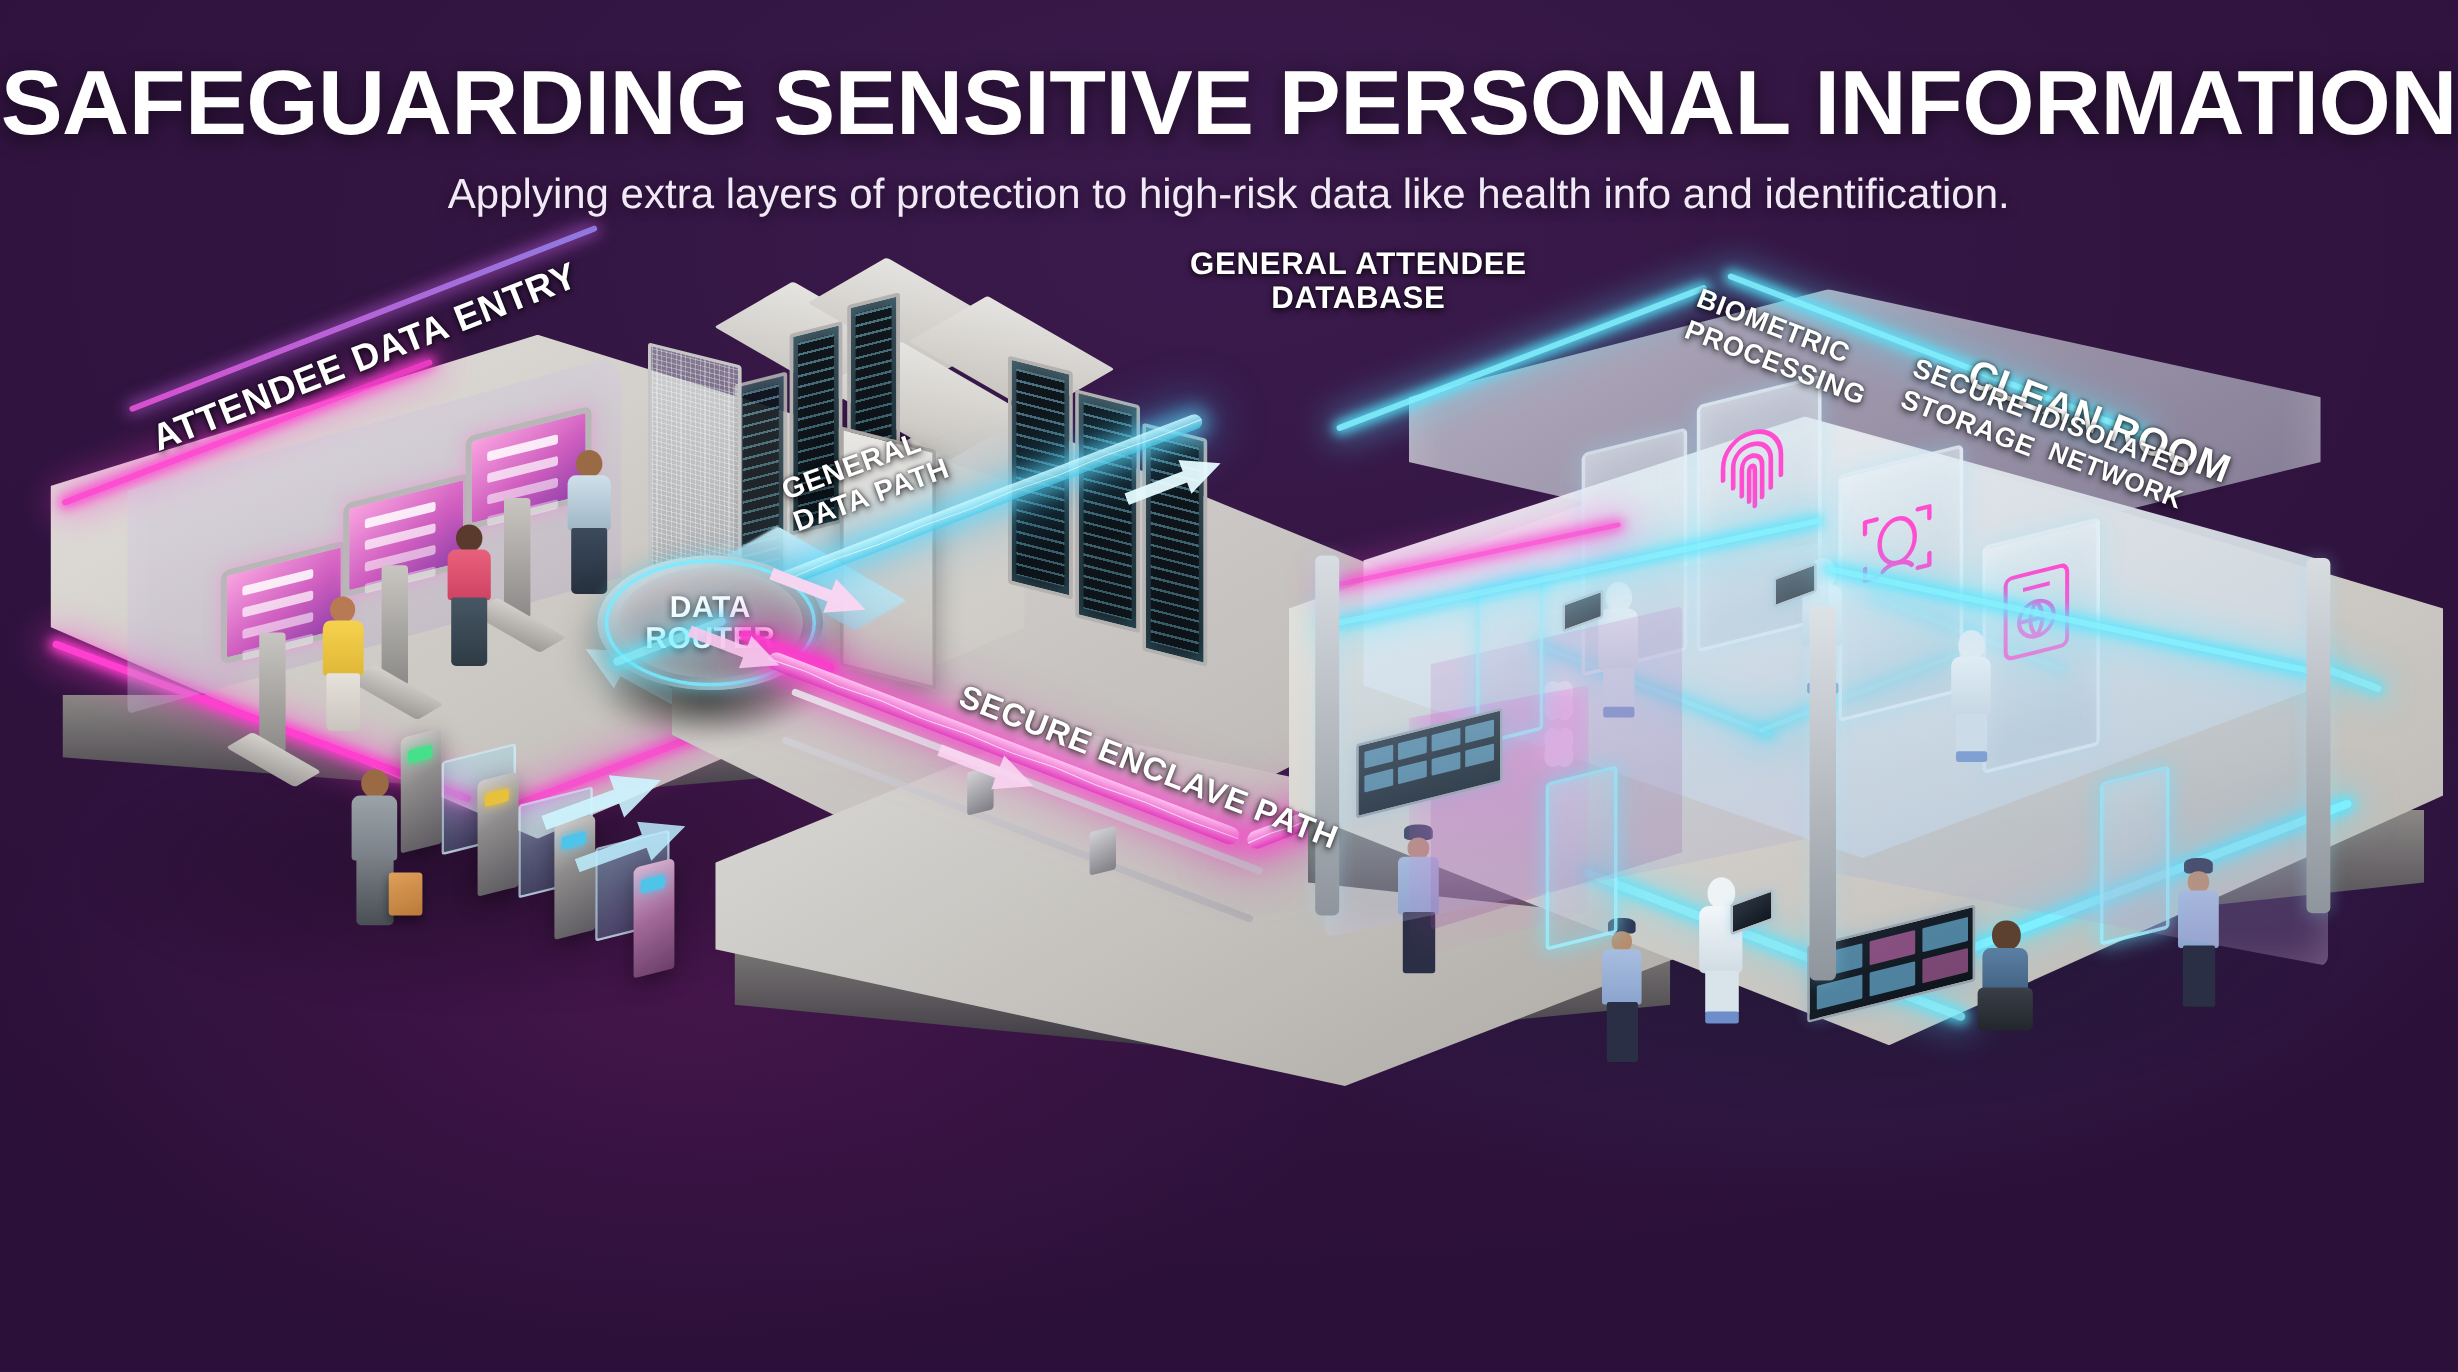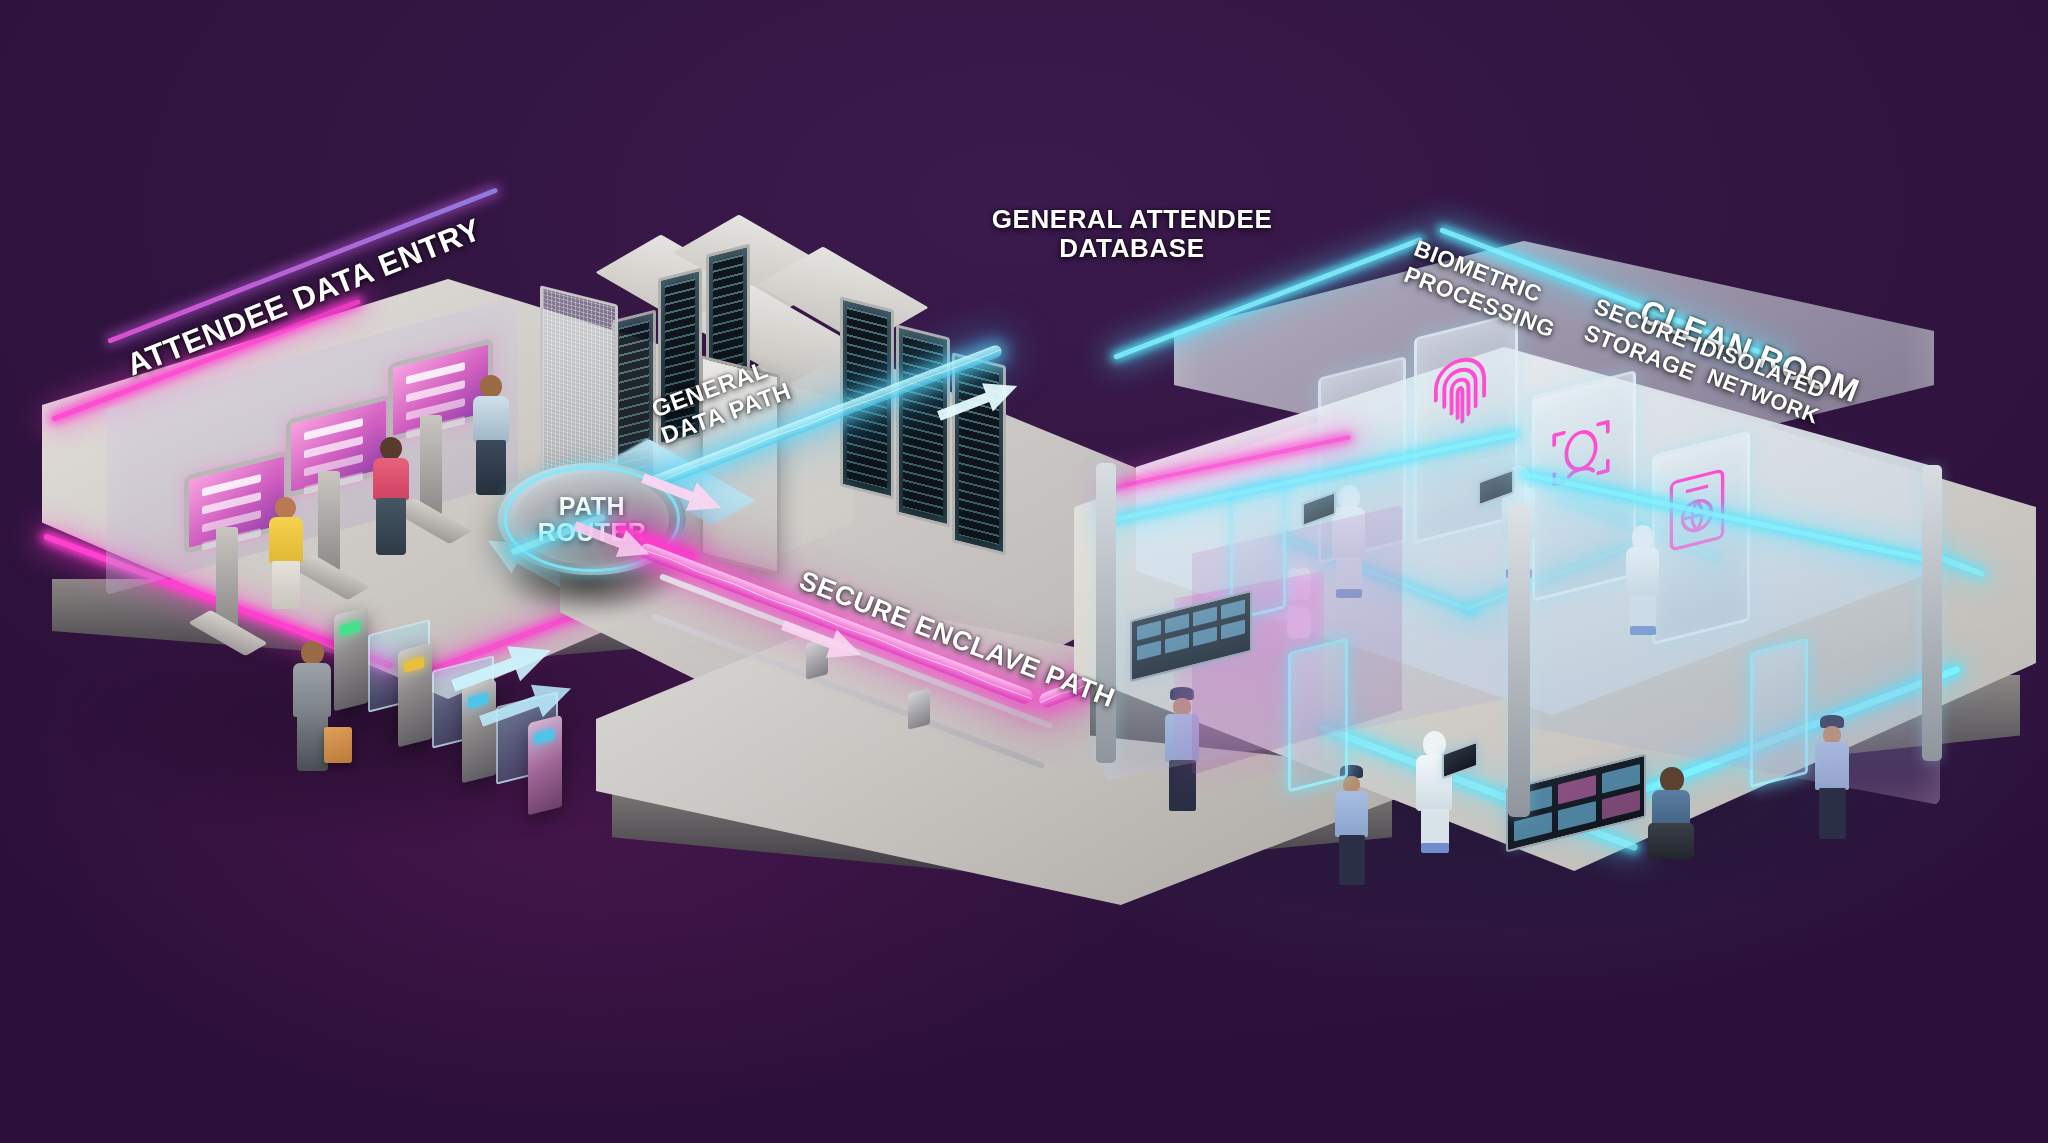--- a/index.html
+++ b/index.html
@@ -240,20 +240,24 @@
     position:absolute; border-radius:50%;
     background:radial-gradient(ellipse at center, rgba(0,0,0,.5), rgba(0,0,0,0) 70%);
     filter:blur(6px);
   }
 </style>
 </head>
 <body>
 
 <div id="stage">
 
+  <div class="hdr">
+    <div class="title">SAFEGUARDING SENSITIVE PERSONAL INFORMATION</div>
+    <div class="subtitle">Applying extra layers of protection to high-risk data like health info and identification.</div>
+  </div>
 
   <div id="scene">
 
     <div class="shadowblob" style="left:60px;top:430px;width:680px;height:240px;opacity:.55;"></div>
     <div class="shadowblob" style="left:1080px;top:470px;width:880px;height:280px;opacity:.5;"></div>
 
     <div>
 
       <div class="slab-side" style="left:52px;top:404px;width:790px;height:84px;
                   clip-path:polygon(0 0,100% 0,100% 62%,52% 100%,0 62%);
@@ -438,21 +442,21 @@
       <div class="lbl" style="left:648px;top:222px;font-size:24px;transform:rotate(-20deg);transform-origin:left top;line-height:1.18;">GENERAL
 DATA PATH</div>
     </div>
 
     <div>
       <div class="shadowblob" style="left:498px;top:370px;width:180px;height:72px;"></div>
       <div class="router" style="left:498px;top:288px;width:188px;height:112px;">
         <div class="inner"></div>
         <div class="ring"></div>
         <div class="txt">
-          <span>PATH</span>
+          <span>DATA</span>
           <span>ROUTER</span>
         </div>
       </div>
       <div class="neon cyan" style="left:508px;top:356px;width:100px;height:7px;transform:rotate(-21deg);opacity:.8;"></div>
       <div class="neon pink" style="left:614px;top:364px;width:84px;height:8px;transform:rotate(21deg);opacity:.95;"></div>
     </div>
 
     <div>
 
       <div style="position:absolute;left:612px;top:610px;width:780px;height:90px;

